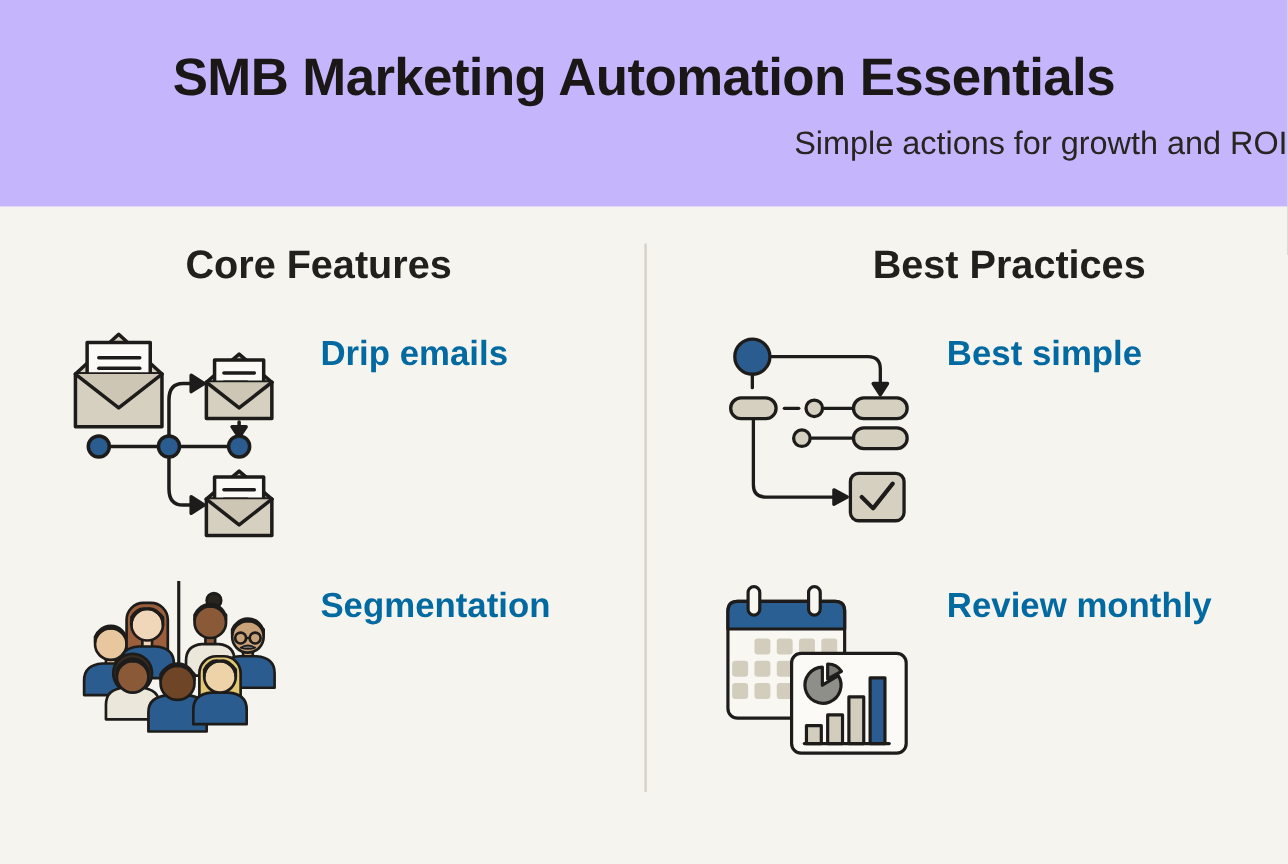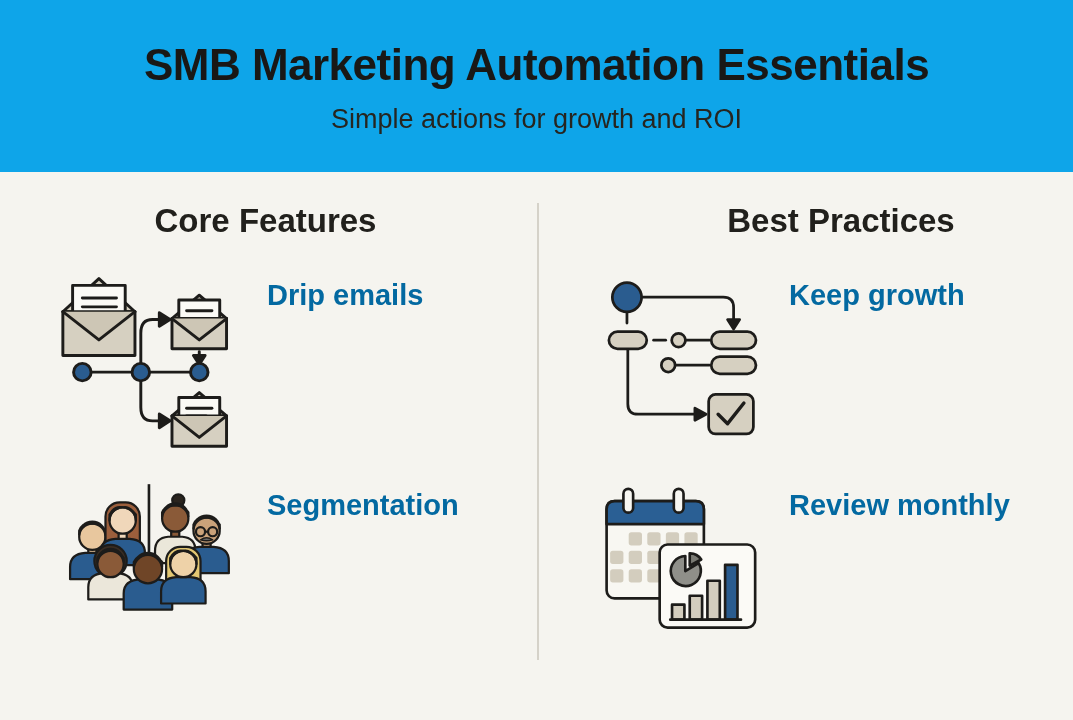--- a/index.html
+++ b/index.html
@@ -8,37 +8,38 @@
     width:1073px;height:720px;
     margin:0 auto;
     background:#f5f4ef;
     overflow:hidden;
     font-family:"Liberation Sans", sans-serif;
     color:#1f1d1a;
   }
   
   .header-band{
     position:absolute;left:0;top:0;width:1073px;height:172px;
-    background:#0ea5e9;
+    background:#c4b5fd;
     text-align:center;
     box-sizing:border-box;
     padding-top:40px;
   }
   .page-title{
     margin:0;
     font-size:44px;
     font-weight:600;
     letter-spacing:-0.5px;
     color:#191816;
   }
   .page-subtitle{
     margin:14px 0 0 0;
     font-size:27px;
     font-weight:500;
     color:#262520;
+    text-align:right;
   }
   
   .column-divider{
     position:absolute;
     left:537px;top:203px;
     width:1.5px;height:457px;
     background:#d5d2c9;
   }
   
   .col-heading{
@@ -196,21 +197,21 @@
       <line x1="93" y1="113" x2="132" y2="113"></line>
       <rect x="134" y="103" width="52" height="20" rx="10" fill="#d6d0c1"></rect>
 
       <path d="M37,95 V158 Q37,170 49,170 H115" fill="none"></path>
       <polygon points="115,163 128,170 115,177" fill="#1d1c1a"></polygon>
 
       <rect x="131" y="147" width="52" height="46" rx="8" fill="#d6d0c1"></rect>
       <path d="M142,170 L153,181 L172,157" fill="none" stroke-width="4"></path>
     </g>
   </svg>
-  <span class="item-label label-keep">Keep growth</span>
+  <span class="item-label label-keep">Best simple</span>
 
   <svg class="icon icon-review" viewBox="0 0 190 180">
     <g stroke="#1d1c1a" stroke-width="3" stroke-linejoin="round" stroke-linecap="round">
 
       <rect x="12" y="28" width="110" height="110" rx="9" fill="#f8f7f2"></rect>
 
       <path d="M12,54 V37 Q12,28 21,28 H113 Q122,28 122,37 V54 Z" fill="#2a5f94"></path>
 
       <rect x="31" y="14" width="11" height="27" rx="5.5" fill="#f8f7f2"></rect>
       <rect x="88" y="14" width="11" height="27" rx="5.5" fill="#f8f7f2"></rect>

